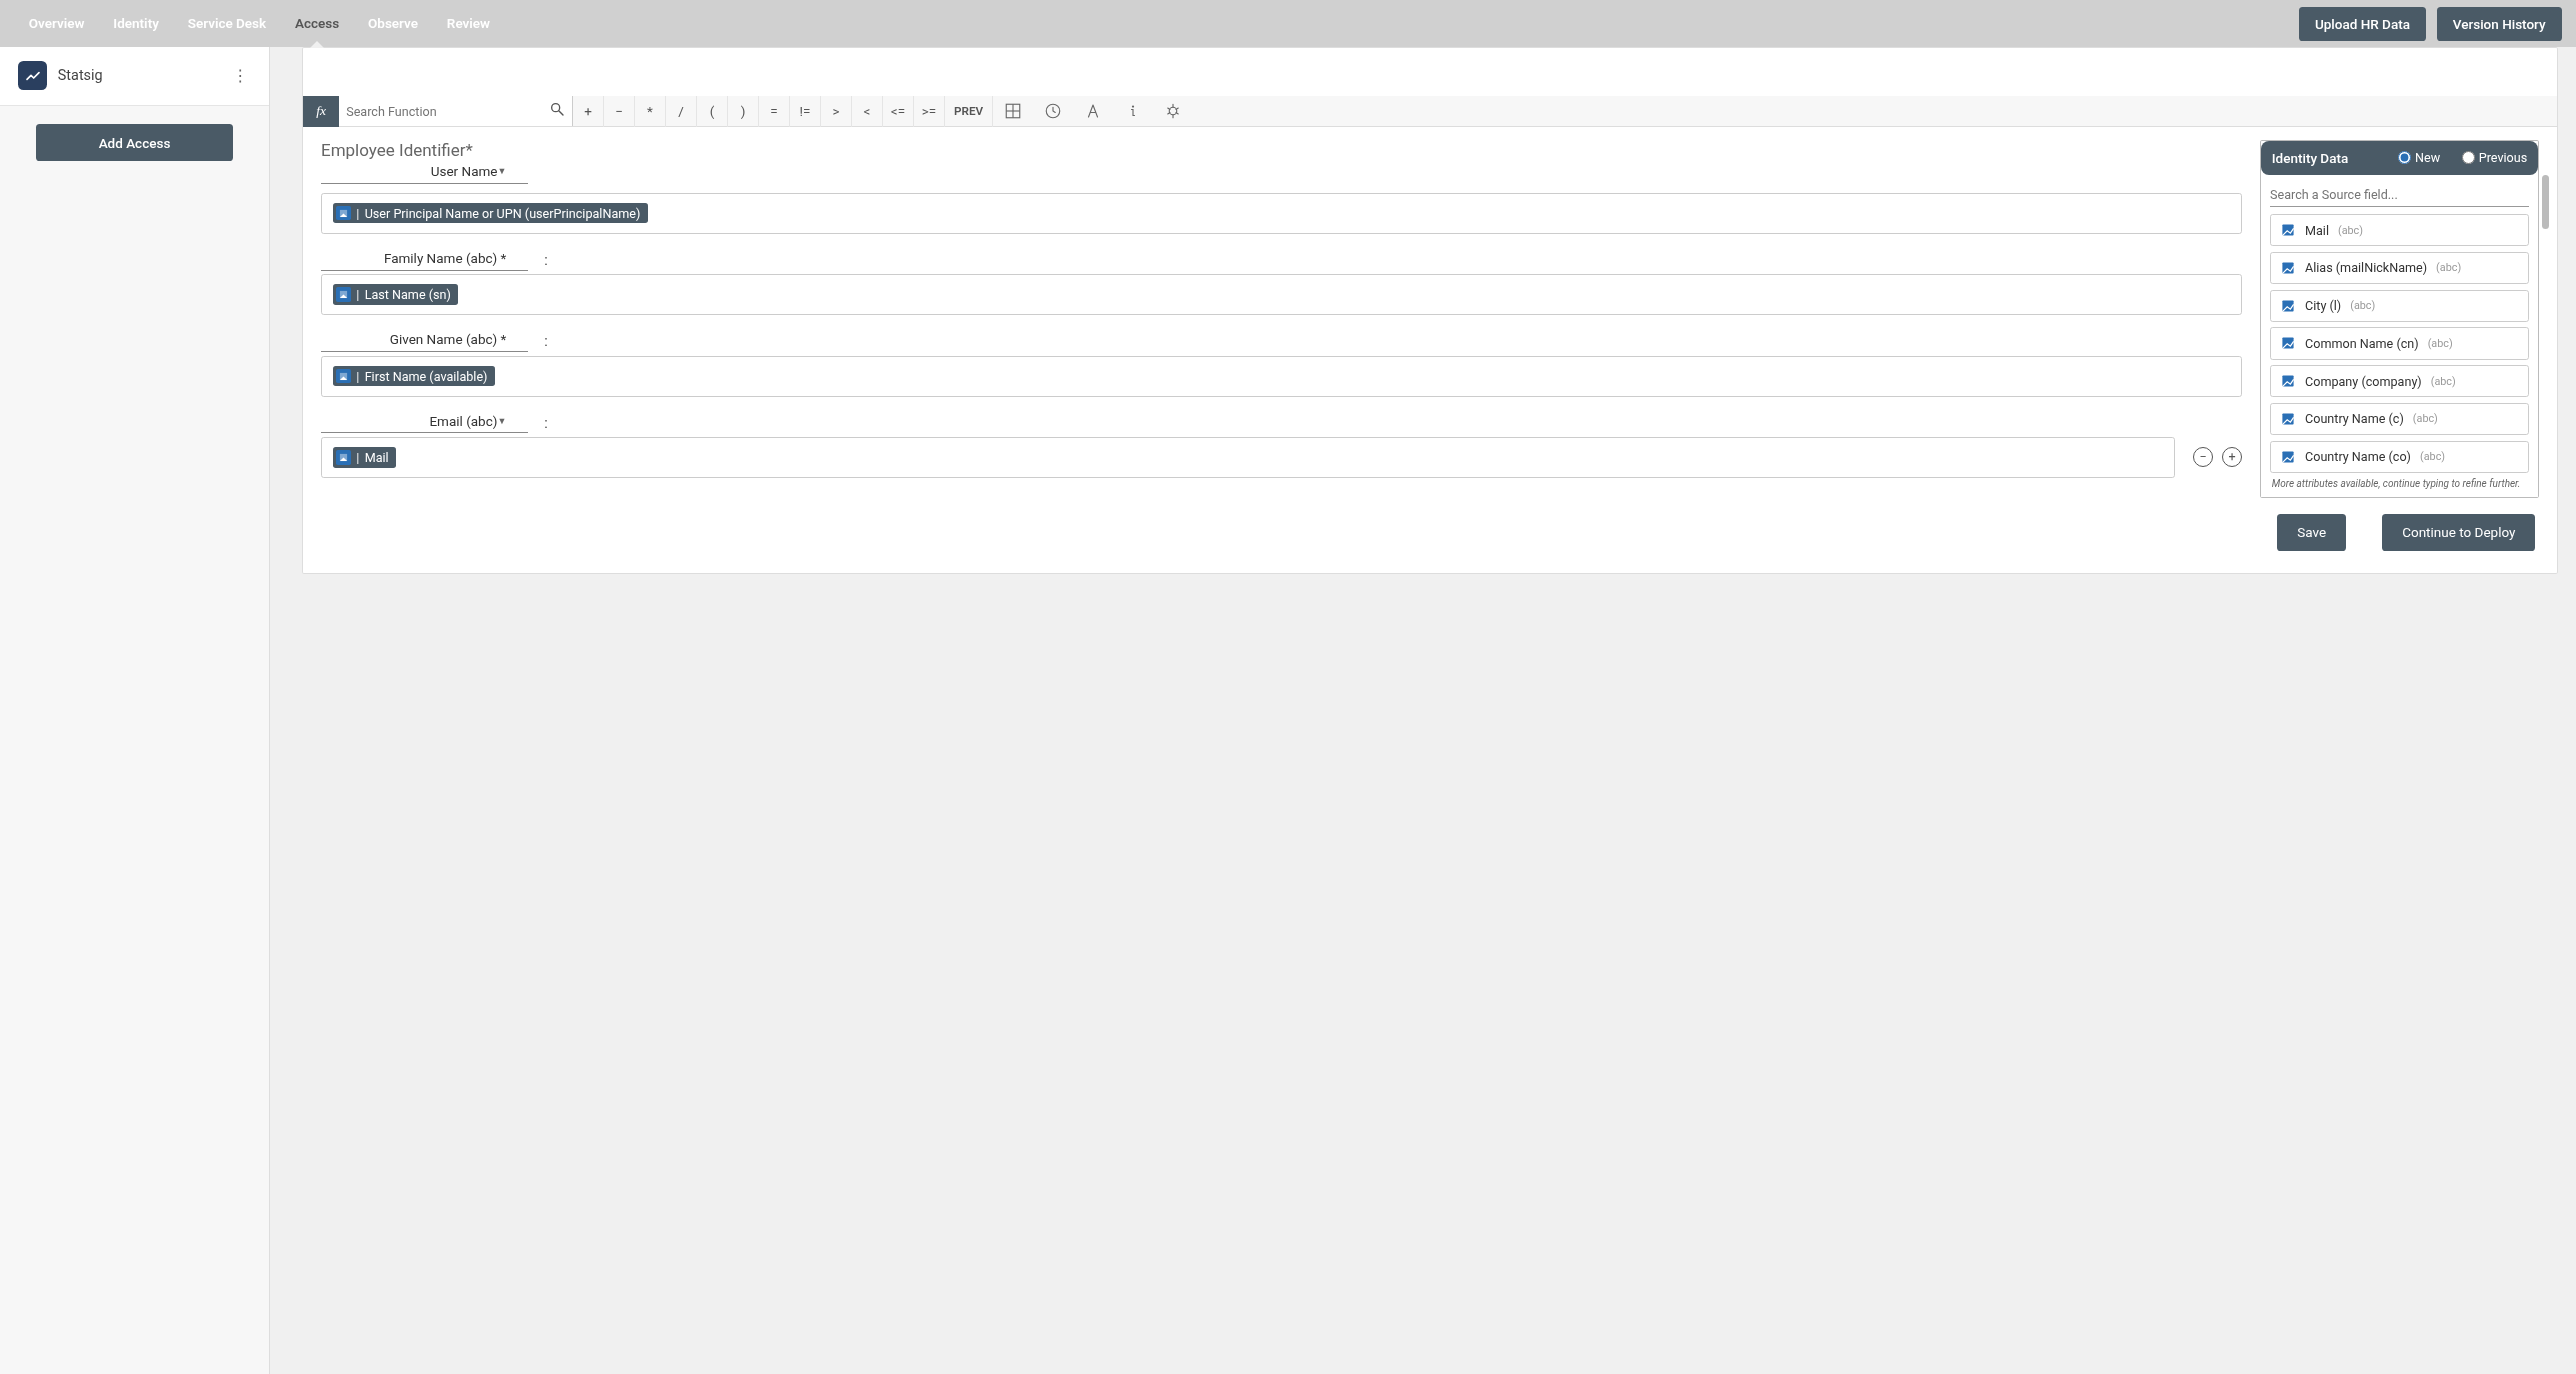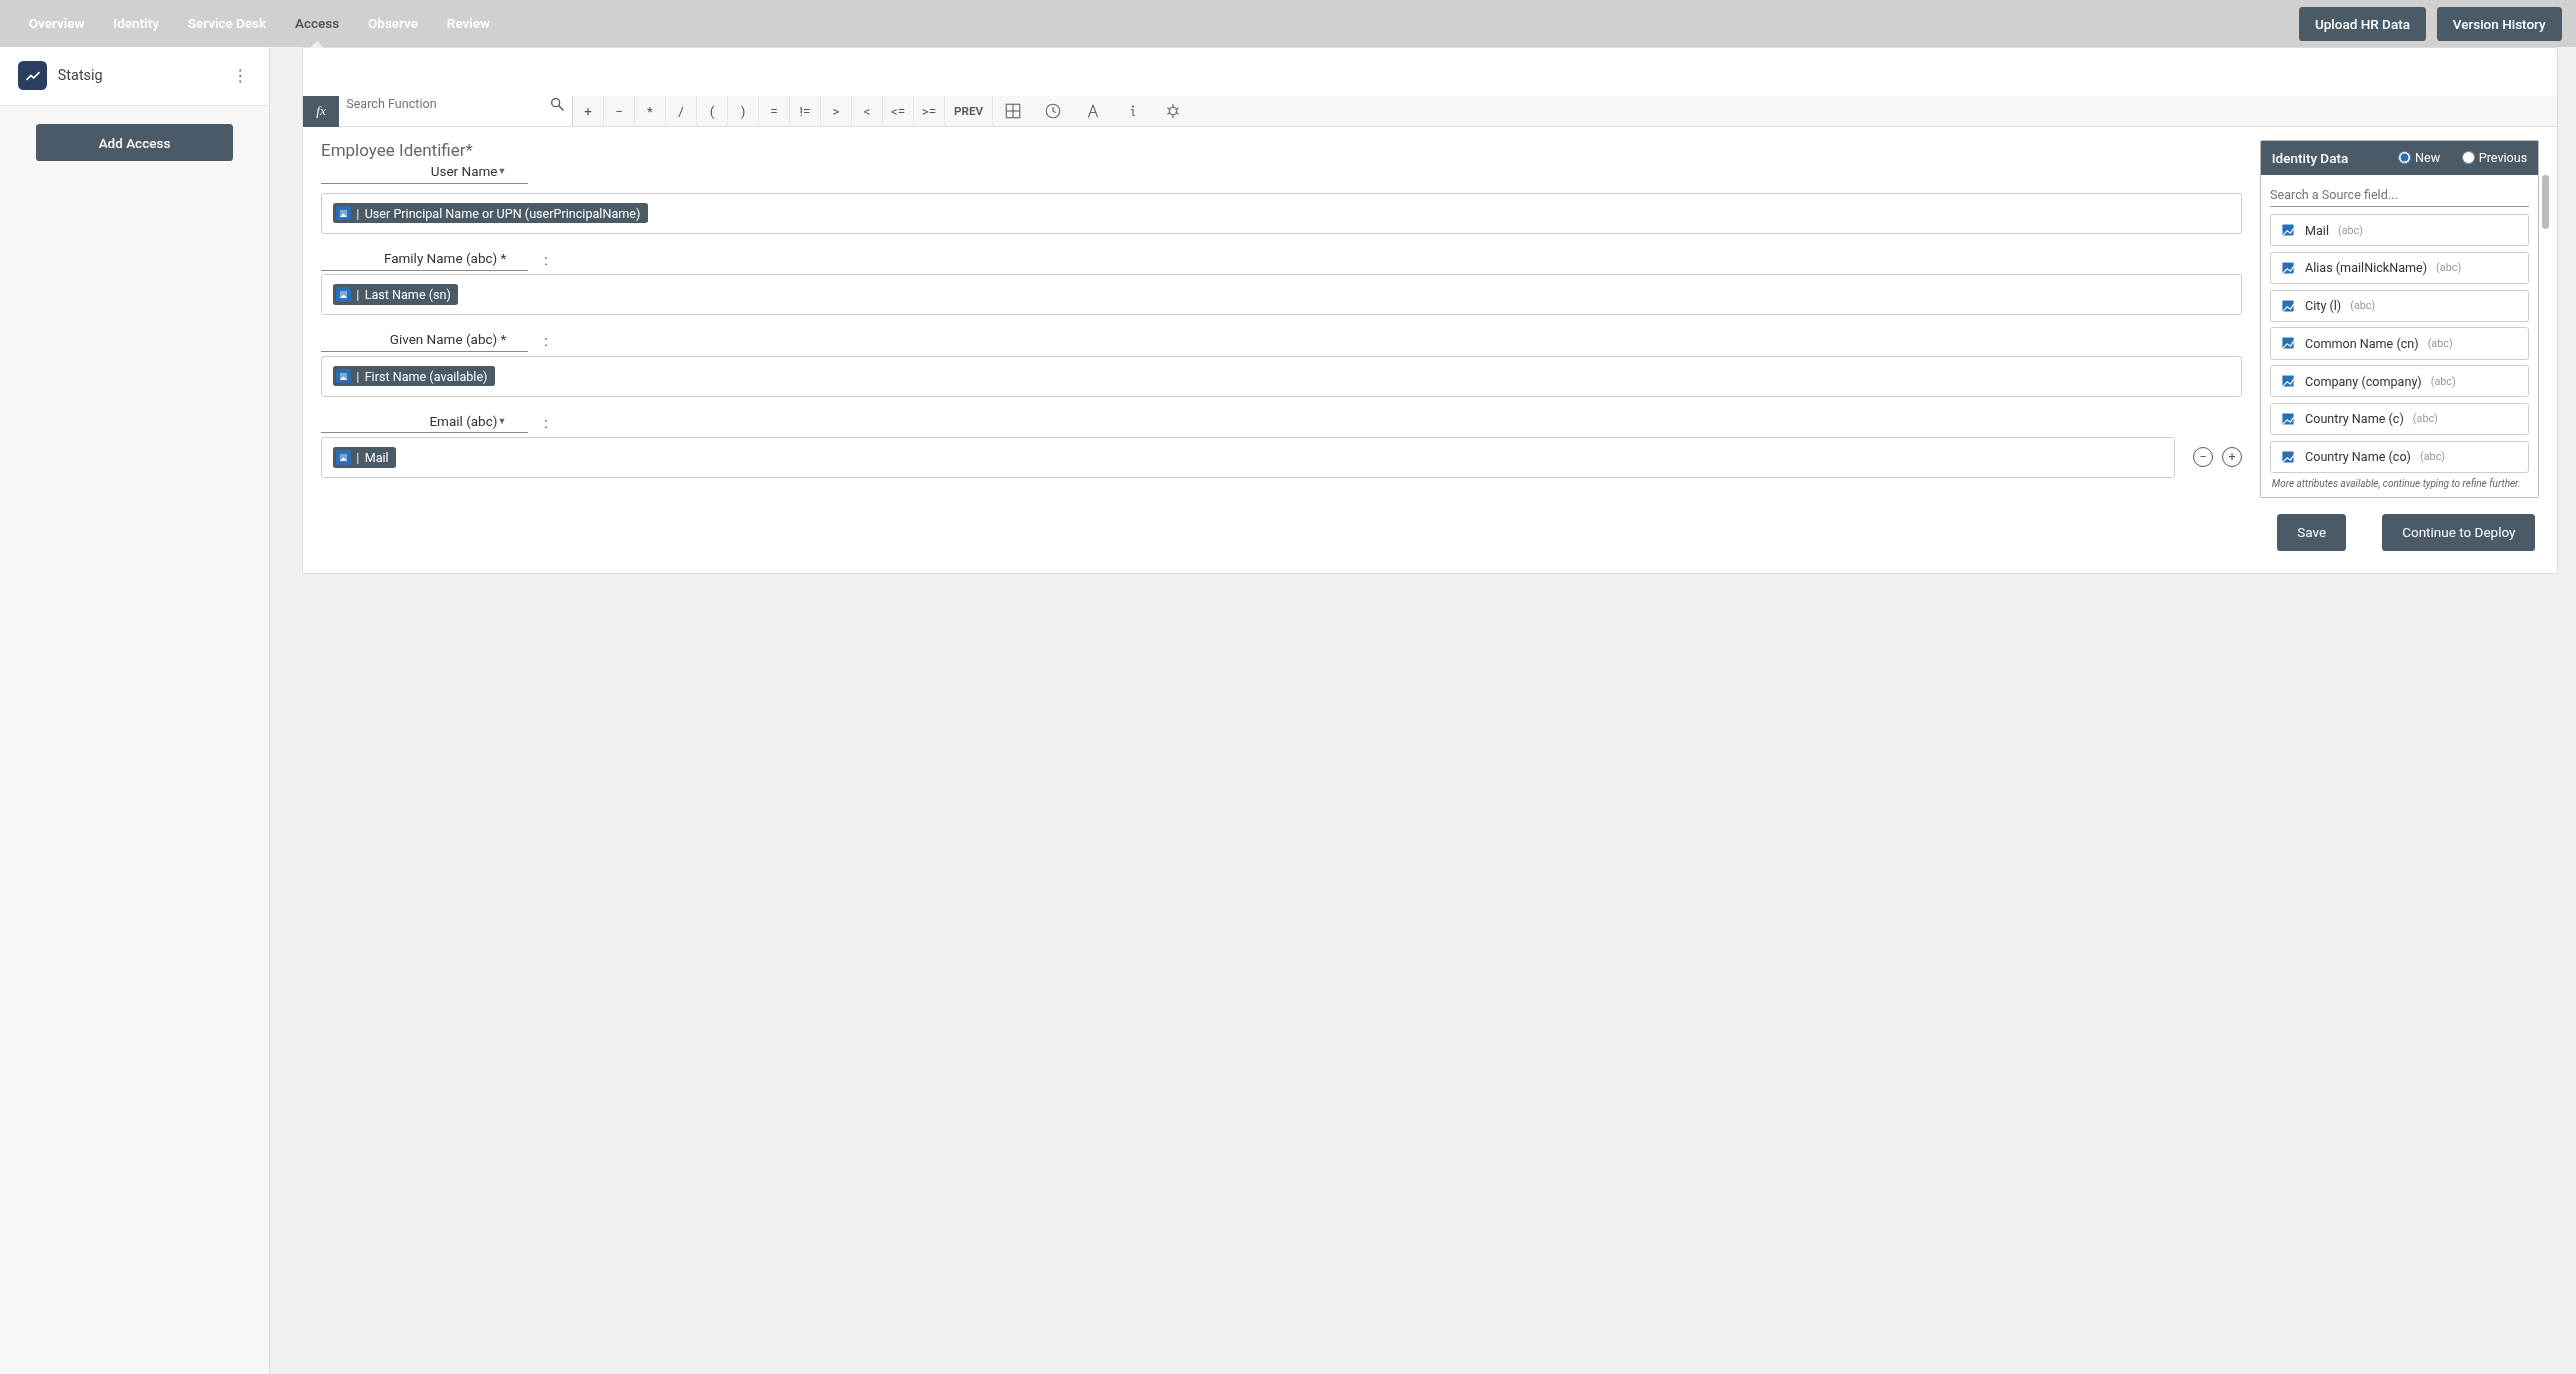--- a/index.html
+++ b/index.html
@@ -25,21 +25,21 @@
   .sidebar-menu-dots { font-size: 16px; color: #666; line-height: 1; }
   .add-access-wrap { padding: 18px 36px; }
   .add-access-btn { width: 100%; background: #4a5a66; color: #fff; border: none; padding: 10.8px 0; border-radius: 3.6px; font-size: 13.5px; font-weight: 500; cursor: pointer; }
   
   .main { flex: 1; padding: 0 18px 18px 32px; }
   .card { background: #fff; border: 0.9px solid #ddd; border-radius: 1.8px; padding: 0; }
   
   
   .formula-bar { display: flex; align-items: center; border-bottom: 0.9px solid #ddd; background: #f7f7f7; height: 31px; margin-top: 48px; }
   .fx-cell { width: 36px; height: 31px; background: #4a5a66; color: #fff; font-style: italic; font-family: serif; display: flex; align-items: center; justify-content: center; font-size: 13.5px; }
-  .search-fn { flex: 0 0 234px; display: flex; align-items: flex-start; border-right: 0.9px solid #ccc; padding: 0 7.2px; height: 100%; background: #fff; }
+  .search-fn { flex: 0 0 234px; display: flex; align-items: center; border-right: 0.9px solid #ccc; padding: 0 7.2px; height: 100%; background: #fff; }
   .search-fn input { border: none; outline: none; flex: 1; font-size: 12.6px; background: transparent; }
   .search-fn .mag { font-size: 16px; color: #555; }
   .op-group { display: flex; align-items: center; }
   .op { width: 31px; height: 31px; display: flex; align-items: center; justify-content: center; font-size: 13.5px; color: #555; cursor: pointer; border-right: 0.9px solid #e5e5e5; }
   .op.wide { width: auto; padding: 0 9px; font-weight: 600; font-size: 11.7px; }
   .icon-btn { width: 40px; height: 31px; display: flex; align-items: center; justify-content: center; color: #666; cursor: pointer; }
   .icon-btn svg { width: 18px; height: 18px; }
   
   
   .form-body { display: flex; padding: 12.6px 18px 18px 18px; gap: 18px; }
@@ -59,21 +59,21 @@
   .token .t-icon svg { width: 9px; height: 9px; }
   .token .t-bar { color: #eee; }
   
   .row-actions { display: flex; align-items: center; gap: 9px; margin-left: 18px; }
   .circle-btn { width: 20px; height: 20px; border: 1.3px solid #555; border-radius: 50%; display: flex; align-items: center; justify-content: center; font-size: 12.6px; color: #555; cursor: pointer; line-height: 1; }
   .last-row { display: flex; align-items: center; }
   .last-row .token-input { flex: 1; }
   
   
   .panel { border: 0.9px solid #bbb; border-radius: 1.8px; }
-  .panel-head { background: #4a5a66; color: #fff; padding: 9px 10.8px; display: flex; align-items: center; }
+  .panel-head { background: #4a5a66; color: #fff; padding: 9px 10.8px; display: flex; align-items: center; border-radius: 8px; }
   .panel-title { font-size: 13.5px; font-weight: 500; flex: 1; }
   .radio-group { display: flex; gap: 22px; font-size: 12.6px; align-items: center; }
   .radio-group label { display: flex; align-items: center; gap: 3.6px; cursor: pointer; }
   .radio-group input { accent-color: #2a6fb5; }
   .panel-body { padding: 9px 9px 5.4px 9px; background: #fff; }
   .panel-search { width: 100%; border: none; border-bottom: 0.9px solid #999; padding: 3.6px 0; font-size: 12.6px; outline: none; margin-bottom: 7.2px; }
   .panel-list { display: flex; flex-direction: column; gap: 5.4px; max-height: 272px; overflow: hidden; position: relative; }
   .panel-item { border: 0.9px solid #ccc; border-radius: 2.7px; padding: 7.2px 9px; display: flex; align-items: center; gap: 9px; font-size: 12.6px; cursor: pointer; }
   .panel-item .p-icon { width: 16px; height: 16px; display: inline-flex; align-items: center; justify-content: center; }
   .panel-item .p-icon svg { width: 16px; height: 16px; }

